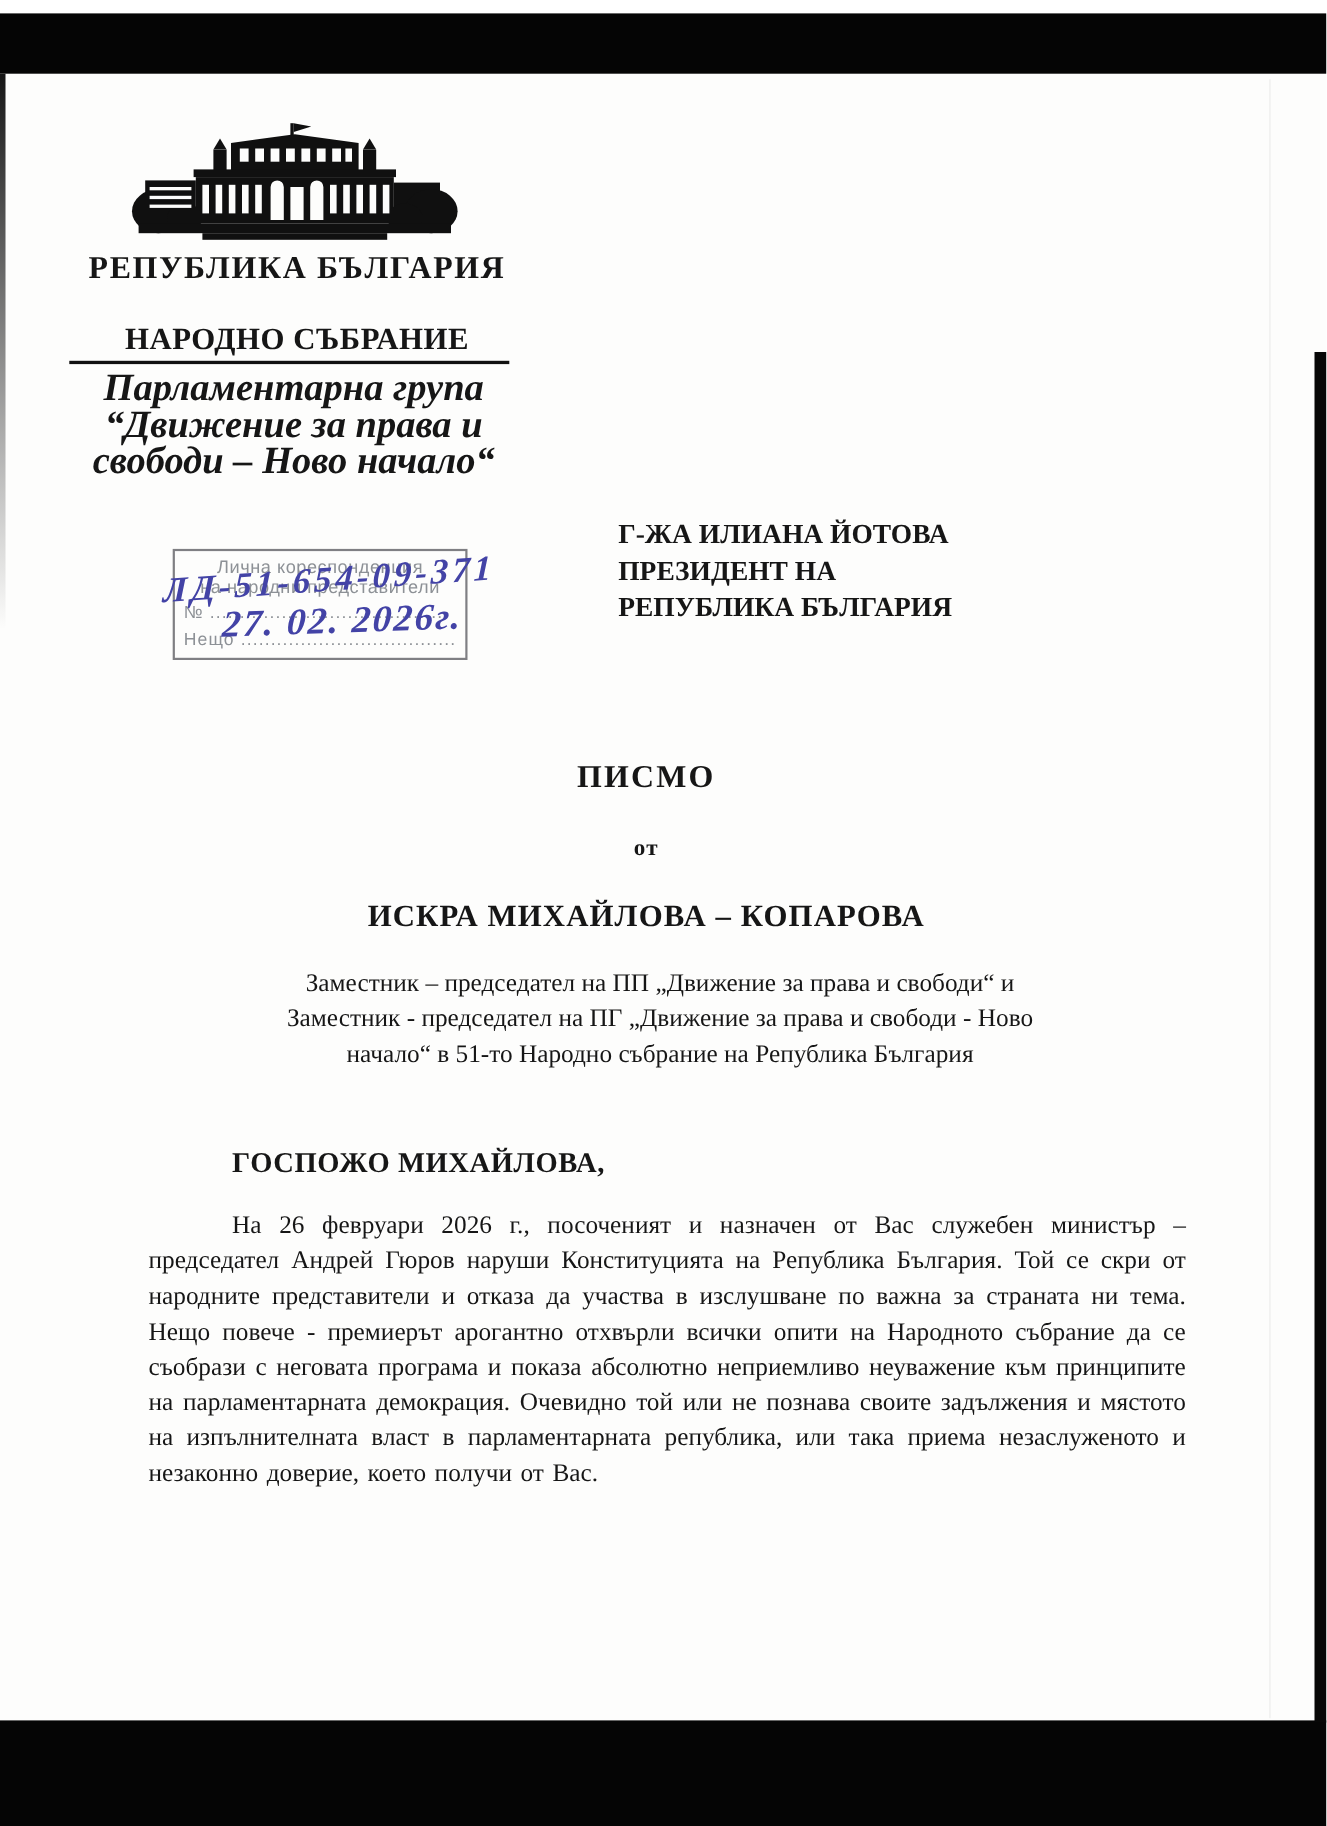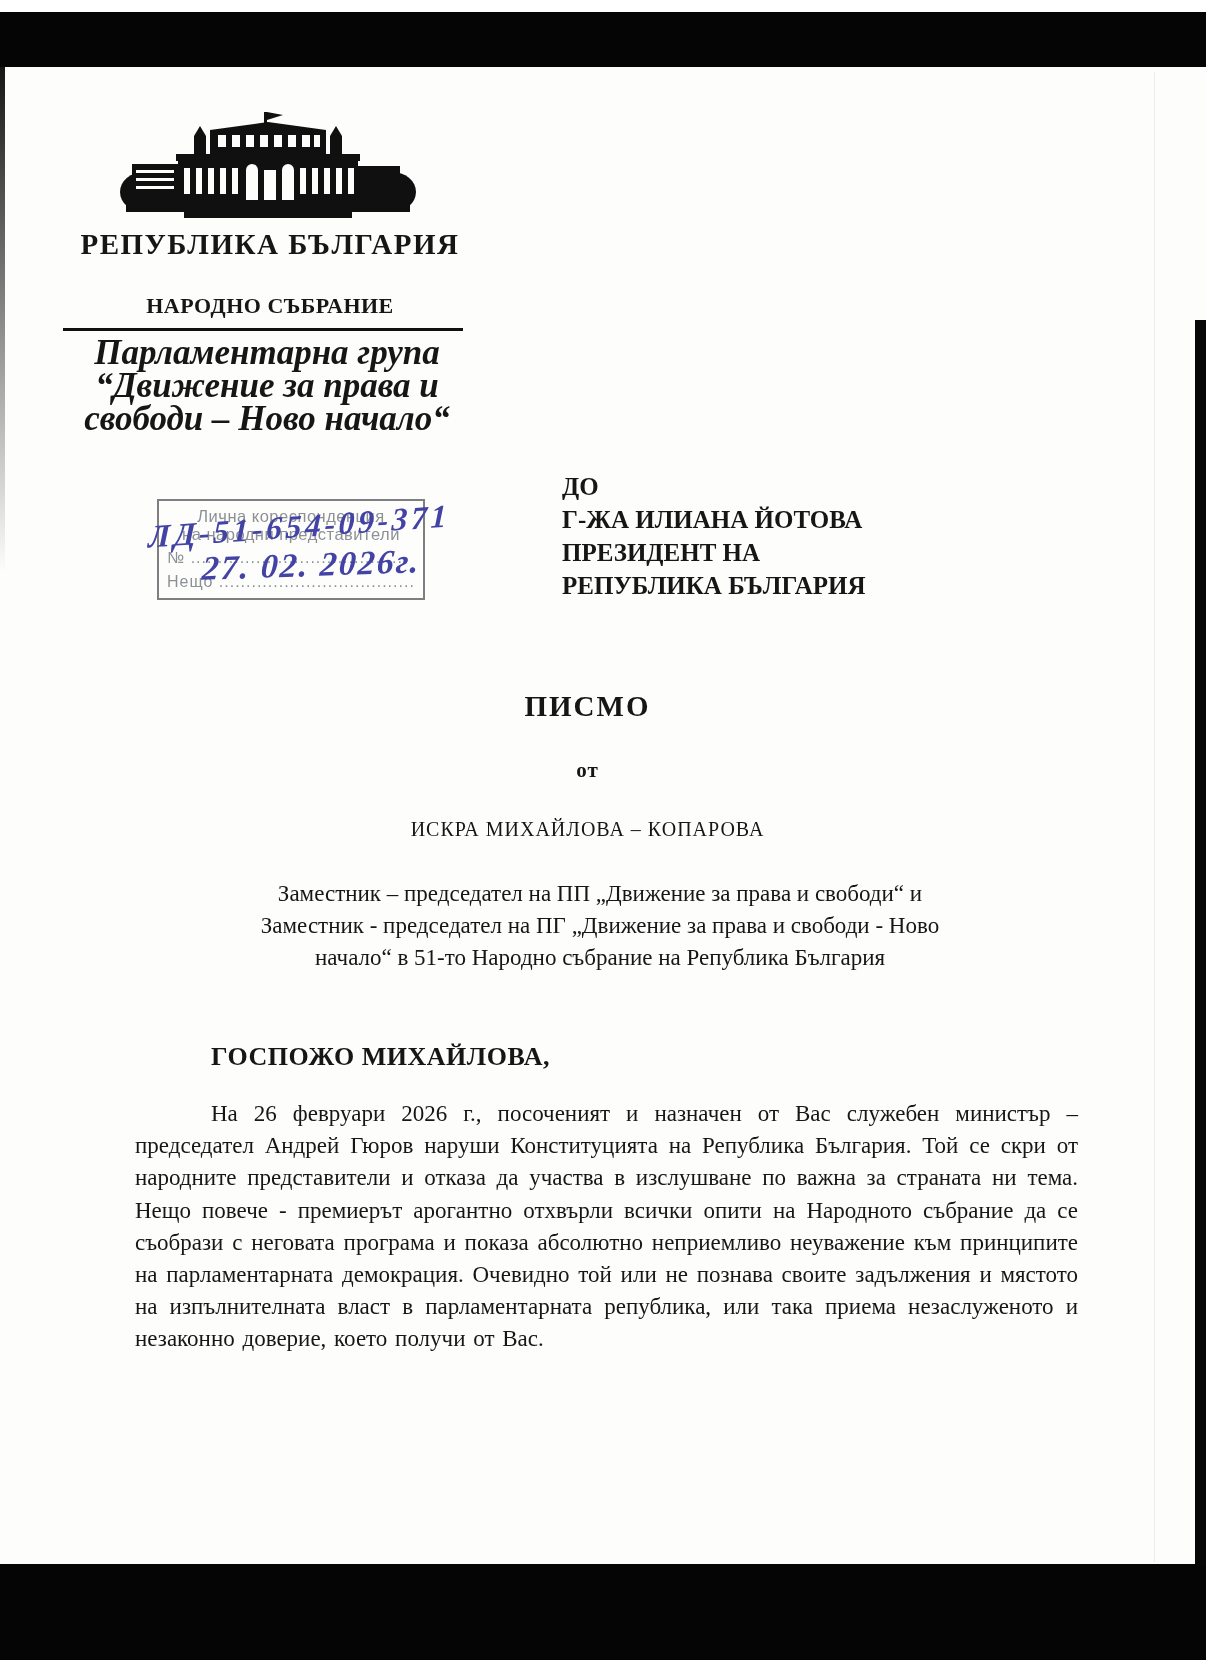--- a/index.html
+++ b/index.html
@@ -12,21 +12,21 @@
   .bar-top{position:absolute;left:0;top:0;width:1206px;height:55px;background:#050505;}
   .bar-bottom{position:absolute;left:0;top:1552px;width:1206px;height:108px;background:#050505;}
   .edge-right{position:absolute;left:1195px;top:308px;width:11px;height:1246px;background:#070707;}
   .edge-left{position:absolute;left:0;top:55px;width:5px;height:505px;
     background:linear-gradient(#161616 0%,#30303000 100%);}
   .fold-line{position:absolute;left:1154px;top:60px;width:1px;height:1490px;background:#ececea;}
   .building{position:absolute;left:118px;top:98px;width:300px;height:124px;}
   .republic{position:absolute;left:55px;top:216px;width:430px;text-align:center;
     font-size:29px;font-weight:bold;letter-spacing:1.5px;}
   .assembly{position:absolute;left:55px;top:281px;width:430px;text-align:center;
-    font-size:22px;font-weight:bold;letter-spacing:.5px;}
+    font-size:28px;font-weight:bold;letter-spacing:.5px;}
   .hdr-rule{position:absolute;left:63px;top:316px;width:400px;height:3px;background:#111;}
   .group{position:absolute;left:42px;top:324px;width:450px;text-align:center;
     font-size:35px;font-weight:bold;font-style:italic;line-height:33px;}
 
   
   .stamp{position:absolute;left:157px;top:487px;width:264px;height:97px;
     border:2px solid rgba(95,95,100,.8);
     font-family:"Liberation Sans", sans-serif;color:#8d9196;}
   .stamp-line{width:100%;text-align:center;font-size:16.5px;line-height:18px;letter-spacing:.5px;}
   .stamp-line.first{margin-top:6px;}
@@ -37,21 +37,21 @@
   .hand-no{left:148px;top:496px;font-size:32px;letter-spacing:3.5px;transform:rotate(-4deg) skewX(-6deg);}
   .hand-date{left:202px;top:534px;font-size:34px;letter-spacing:2px;transform:rotate(-2deg) skewX(-6deg);}
 
   
   .recipient{position:absolute;left:562px;top:458px;font-size:25px;font-weight:bold;line-height:33px;}
 
   
   .center-col{position:absolute;left:95px;width:985px;text-align:center;}
   .title{top:678px;font-size:29px;font-weight:bold;letter-spacing:2px;}
   .from{top:746px;font-size:21px;font-weight:bold;letter-spacing:1px;}
-  .author{top:806px;font-size:20px;font-weight:normal;letter-spacing:1px;}
+  .author{top:806px;font-size:28px;font-weight:bold;letter-spacing:1px;}
   .subtitle{position:absolute;left:140px;top:866px;width:920px;text-align:center;
     font-size:23px;line-height:32px;}
   .salutation{position:absolute;left:211px;top:1030px;font-size:26px;font-weight:bold;letter-spacing:.5px;}
 
   
   .body-par{position:absolute;left:135px;top:1086px;width:943px;
     font-size:23px;line-height:32.2px;text-align:justify;text-indent:76px;
     word-spacing:2px;}
 </style>
 </head>
@@ -132,21 +132,20 @@
     </div>
     <div class="stamp-field date">
       <span>Нещо</span>
       <span>....................................</span>
     </div>
   </div>
   <div class="hand hand-no">ЛД-51-654-09-371</div>
   <div class="hand hand-date">27. 02. 2026г.</div>
 
   <div class="recipient">
-    <div>ДО</div>
     <div>Г-ЖА ИЛИАНА ЙОТОВА</div>
     <div>ПРЕЗИДЕНТ НА</div>
     <div>РЕПУБЛИКА БЪЛГАРИЯ</div>
   </div>
 
   <div class="center-col title">ПИСМО</div>
   <div class="center-col from">от</div>
   <div class="center-col author">ИСКРА МИХАЙЛОВА – КОПАРОВА</div>
 
   <div class="subtitle">

